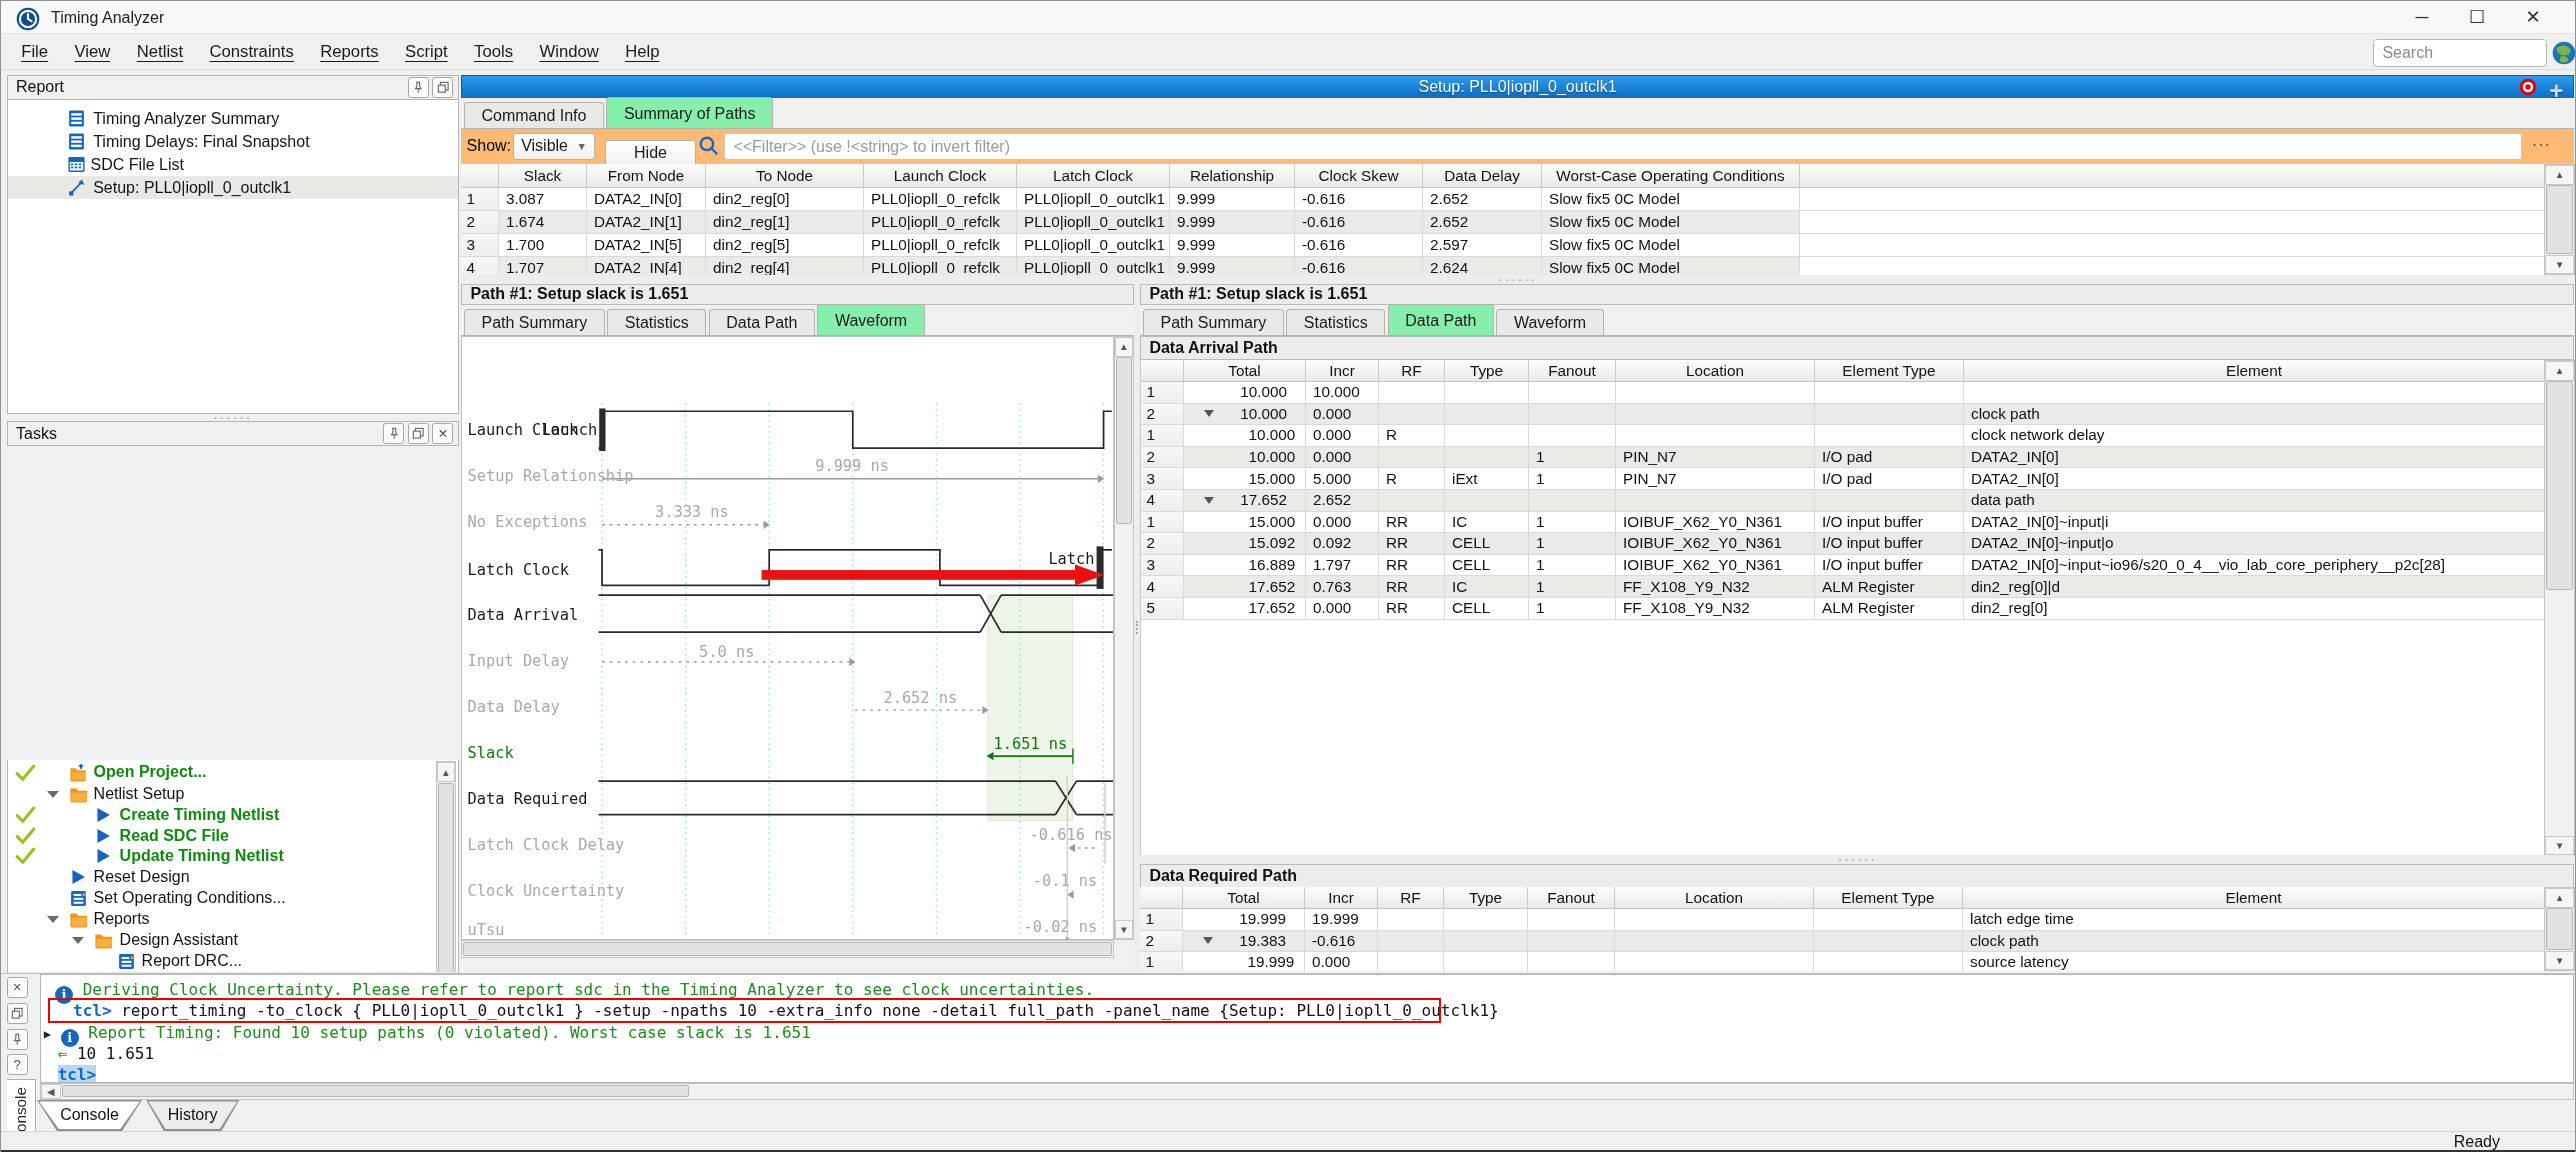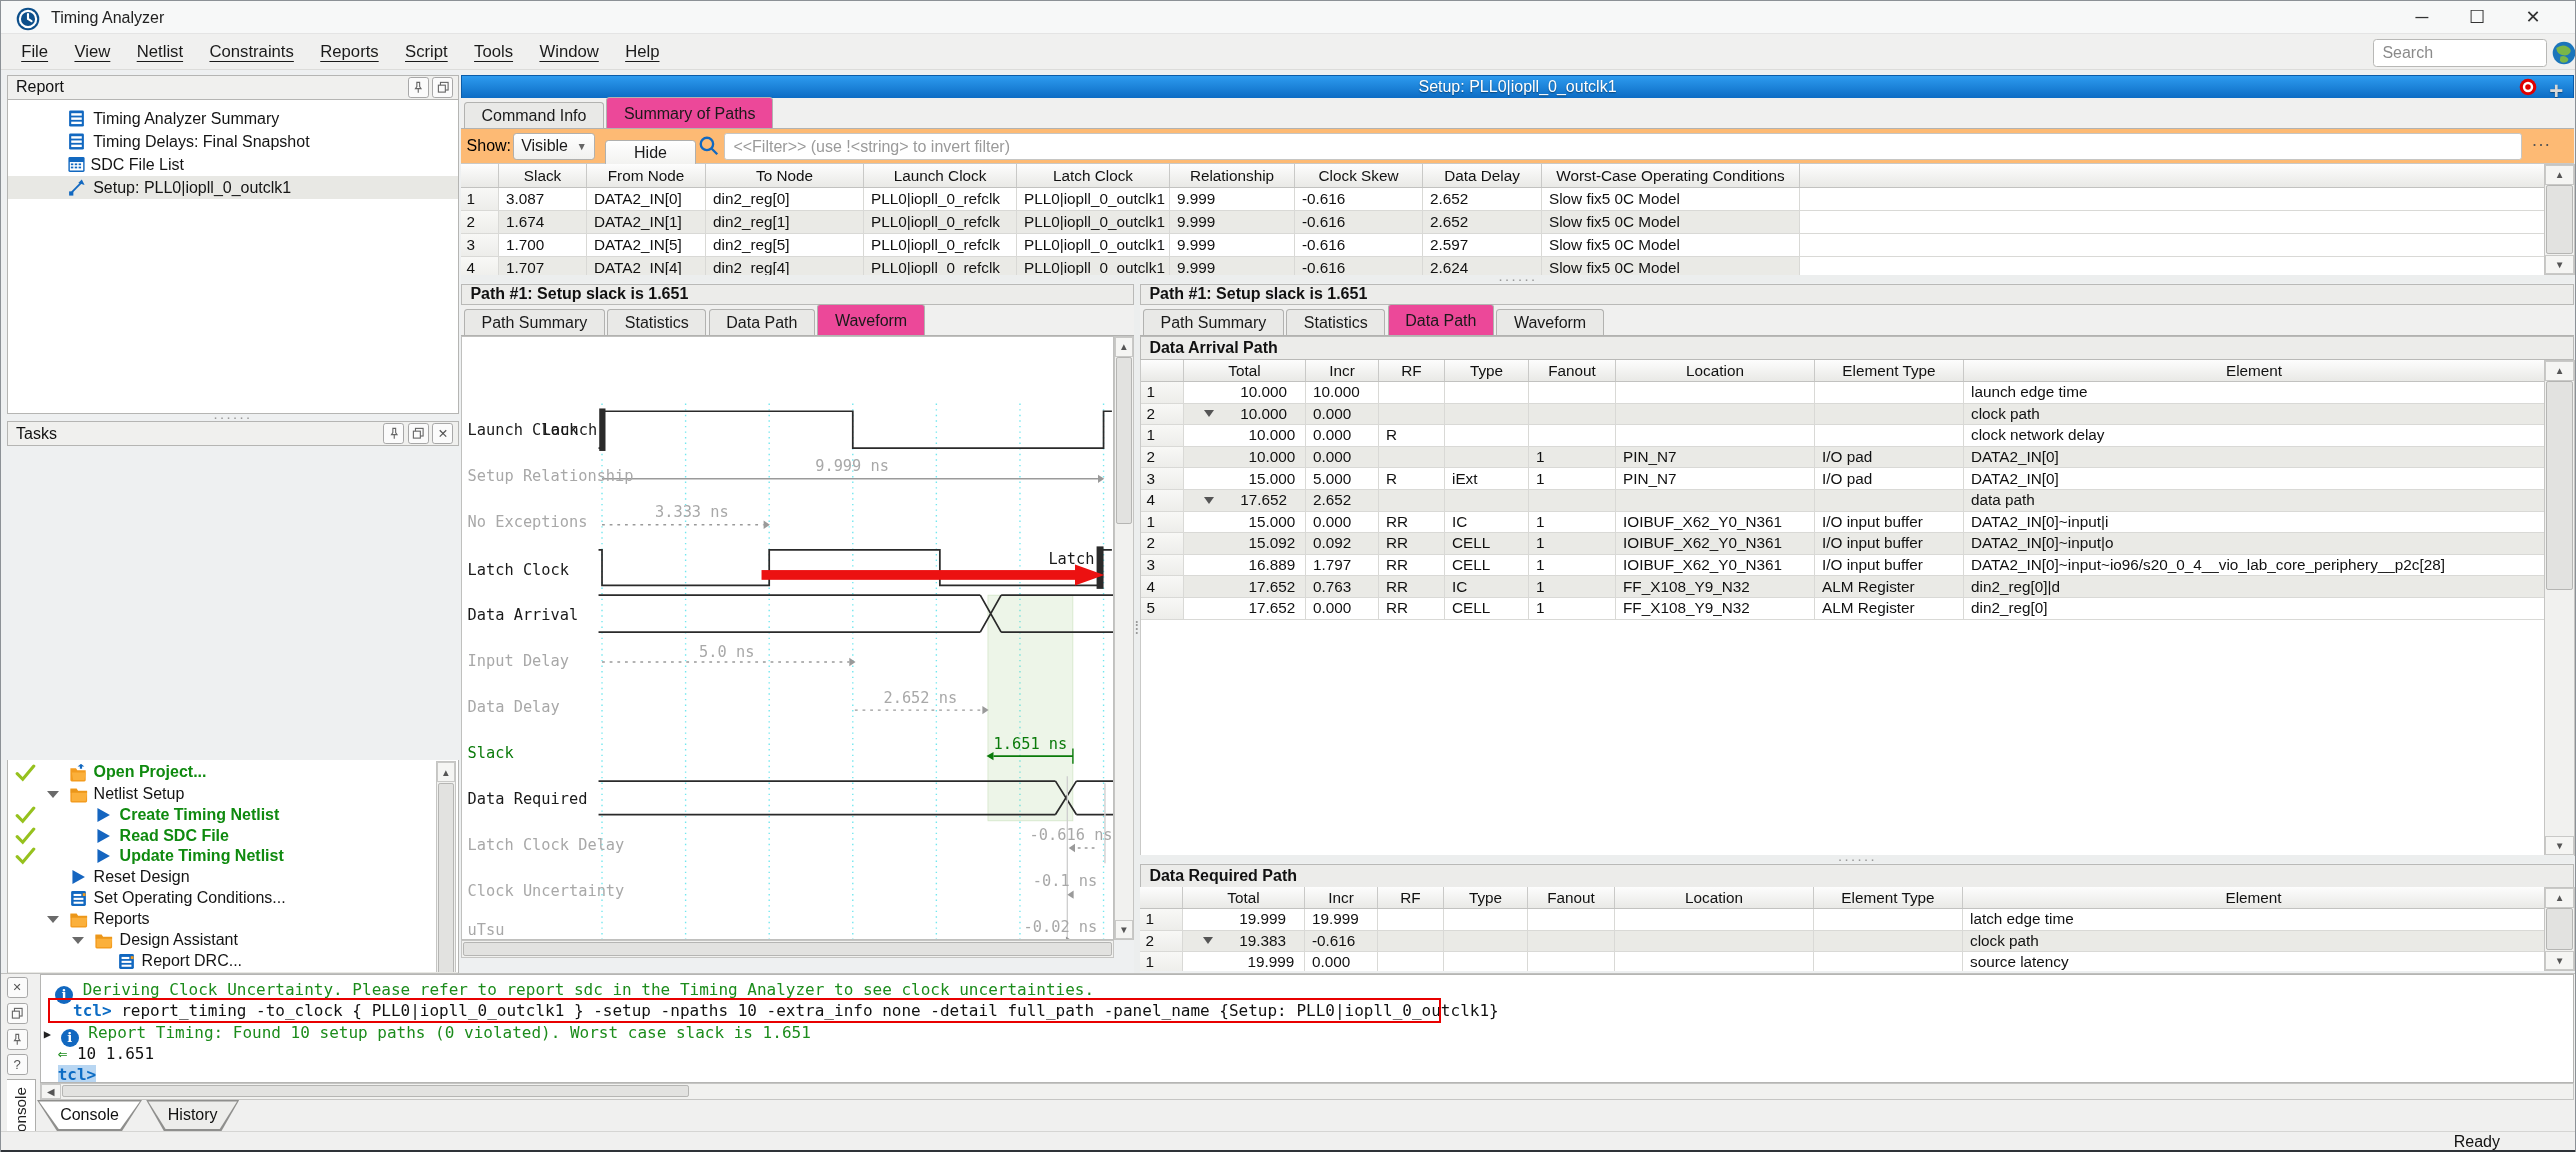--- a/index.html
+++ b/index.html
@@ -28,21 +28,21 @@
 
 .hsplit{display:flex;align-items:center;justify-content:center}
 .dots:after{content:"······";color:#9a9a9a;font-size:15.3px;letter-spacing:1.4px;line-height:4.2px}
 .vdots:after{content:"⁞";color:#9a9a9a;font-size:18px}
 
 #bluebar{background:linear-gradient(#2d9bef,#0c6cc4);display:flex;align-items:center;justify-content:center;border:0.7px solid #0a5ca8}
 #bluebar span{color:#fff;font-size:16px;text-shadow:0 1.4px 1.4px rgba(0,0,0,.45)}
 
 .tabrow{display:flex;align-items:flex-end;padding-left:2.8px}
 .tab{height:26.5px;line-height:25px;padding:0 16.7px;font-size:16px;color:#1a1a1a;background:#e9e9e7;border:0.7px solid #b2b2b0;border-bottom:none;border-radius:3.5px 3.5px 0 0;margin-right:2.1px}
-.tab.active{background:#ec4899;height:31px;line-height:31px;position:relative;z-index:3}
+.tab.active{background:#86efac;height:31px;line-height:31px;position:relative;z-index:3}
 
 #filterrow{background:#fdba74;border-bottom:0.7px solid #c9c9c7}
 .btnish{background:linear-gradient(#ffffff,#f1f1ef);border:0.7px solid #b0b0ae;border-radius:3.5px;display:flex;align-items:center;justify-content:center;font-size:16px;color:#1a1a1a}
 
 .thead{display:flex;background:linear-gradient(#fdfdfd,#e9e9e6);border-bottom:0.7px solid #c2c2c0}
 .th{border-right:0.7px solid #c9c9c7;display:flex;align-items:center;justify-content:center;font-size:15.3px;color:#111;overflow:hidden;white-space:nowrap;flex-shrink:0}
 .tr{display:flex;border-bottom:0.7px solid #d9d9d6;background:#fff}
 .tr.alt{background:#eaeae6}
 .td{border-right:0.7px solid #d9d9d6;font-size:15.3px;color:#111;display:flex;align-items:center;padding-left:7px;overflow:hidden;white-space:nowrap;flex-shrink:0}
 .td.num{justify-content:flex-end;padding-right:18px}
@@ -594,21 +594,20 @@
             <div class="td rowno" style="width:43px">1</div>
             <div class="td num" style="width:122px">
               <span>10.000</span>
             </div>
             <div class="td" style="width:73px">10.000</div>
             <div class="td" style="width:66px"></div>
             <div class="td" style="width:84px"></div>
             <div class="td" style="width:87px"></div>
             <div class="td" style="width:199px"></div>
             <div class="td" style="width:149px"></div>
-            <div class="td" style="flex:1;border-right:none">launch edge time</div>
           </div>
           <div class="tr alt" style="height:21.6px">
             <div class="td rowno" style="width:43px">2</div>
             <div class="td num" style="width:122px">
               <span style="margin-right:auto;margin-left:12.5px;width:0;height:0;border-left:5.6px solid transparent;border-right:5.6px solid transparent;border-top:7px solid #555"></span>
               <span>10.000</span>
             </div>
             <div class="td" style="width:73px">0.000</div>
             <div class="td" style="width:66px"></div>
             <div class="td" style="width:84px"></div>

